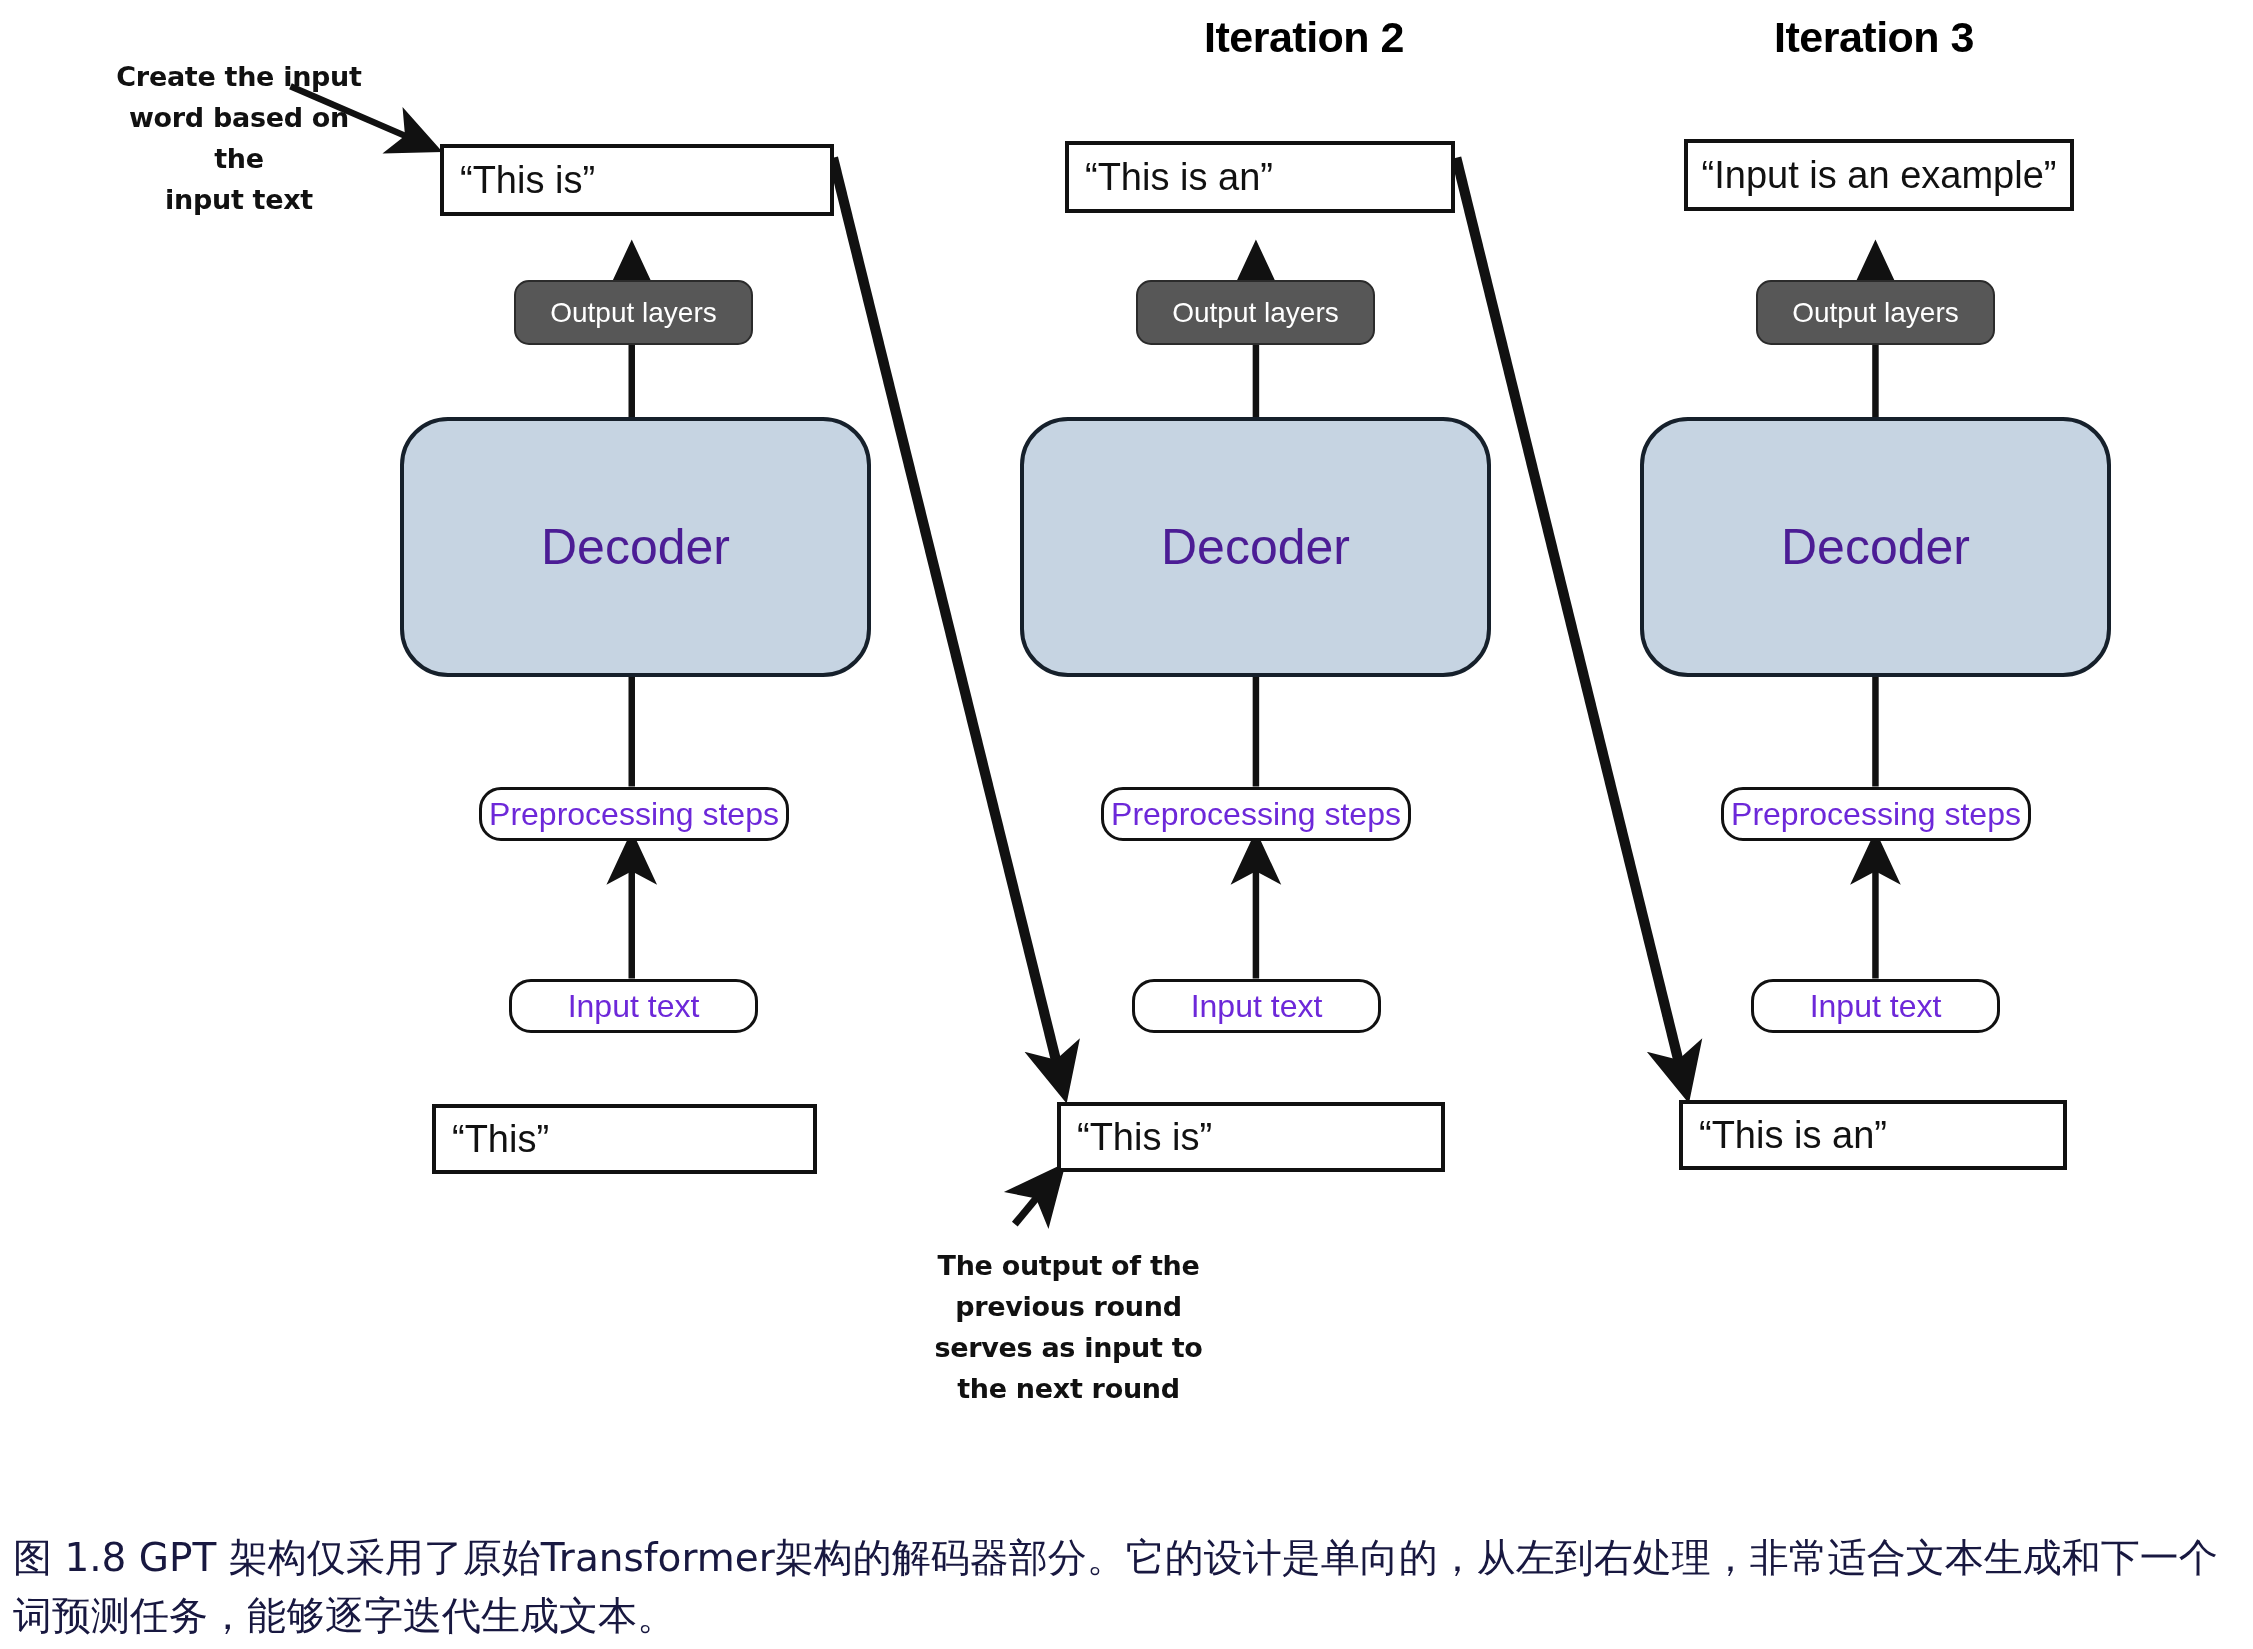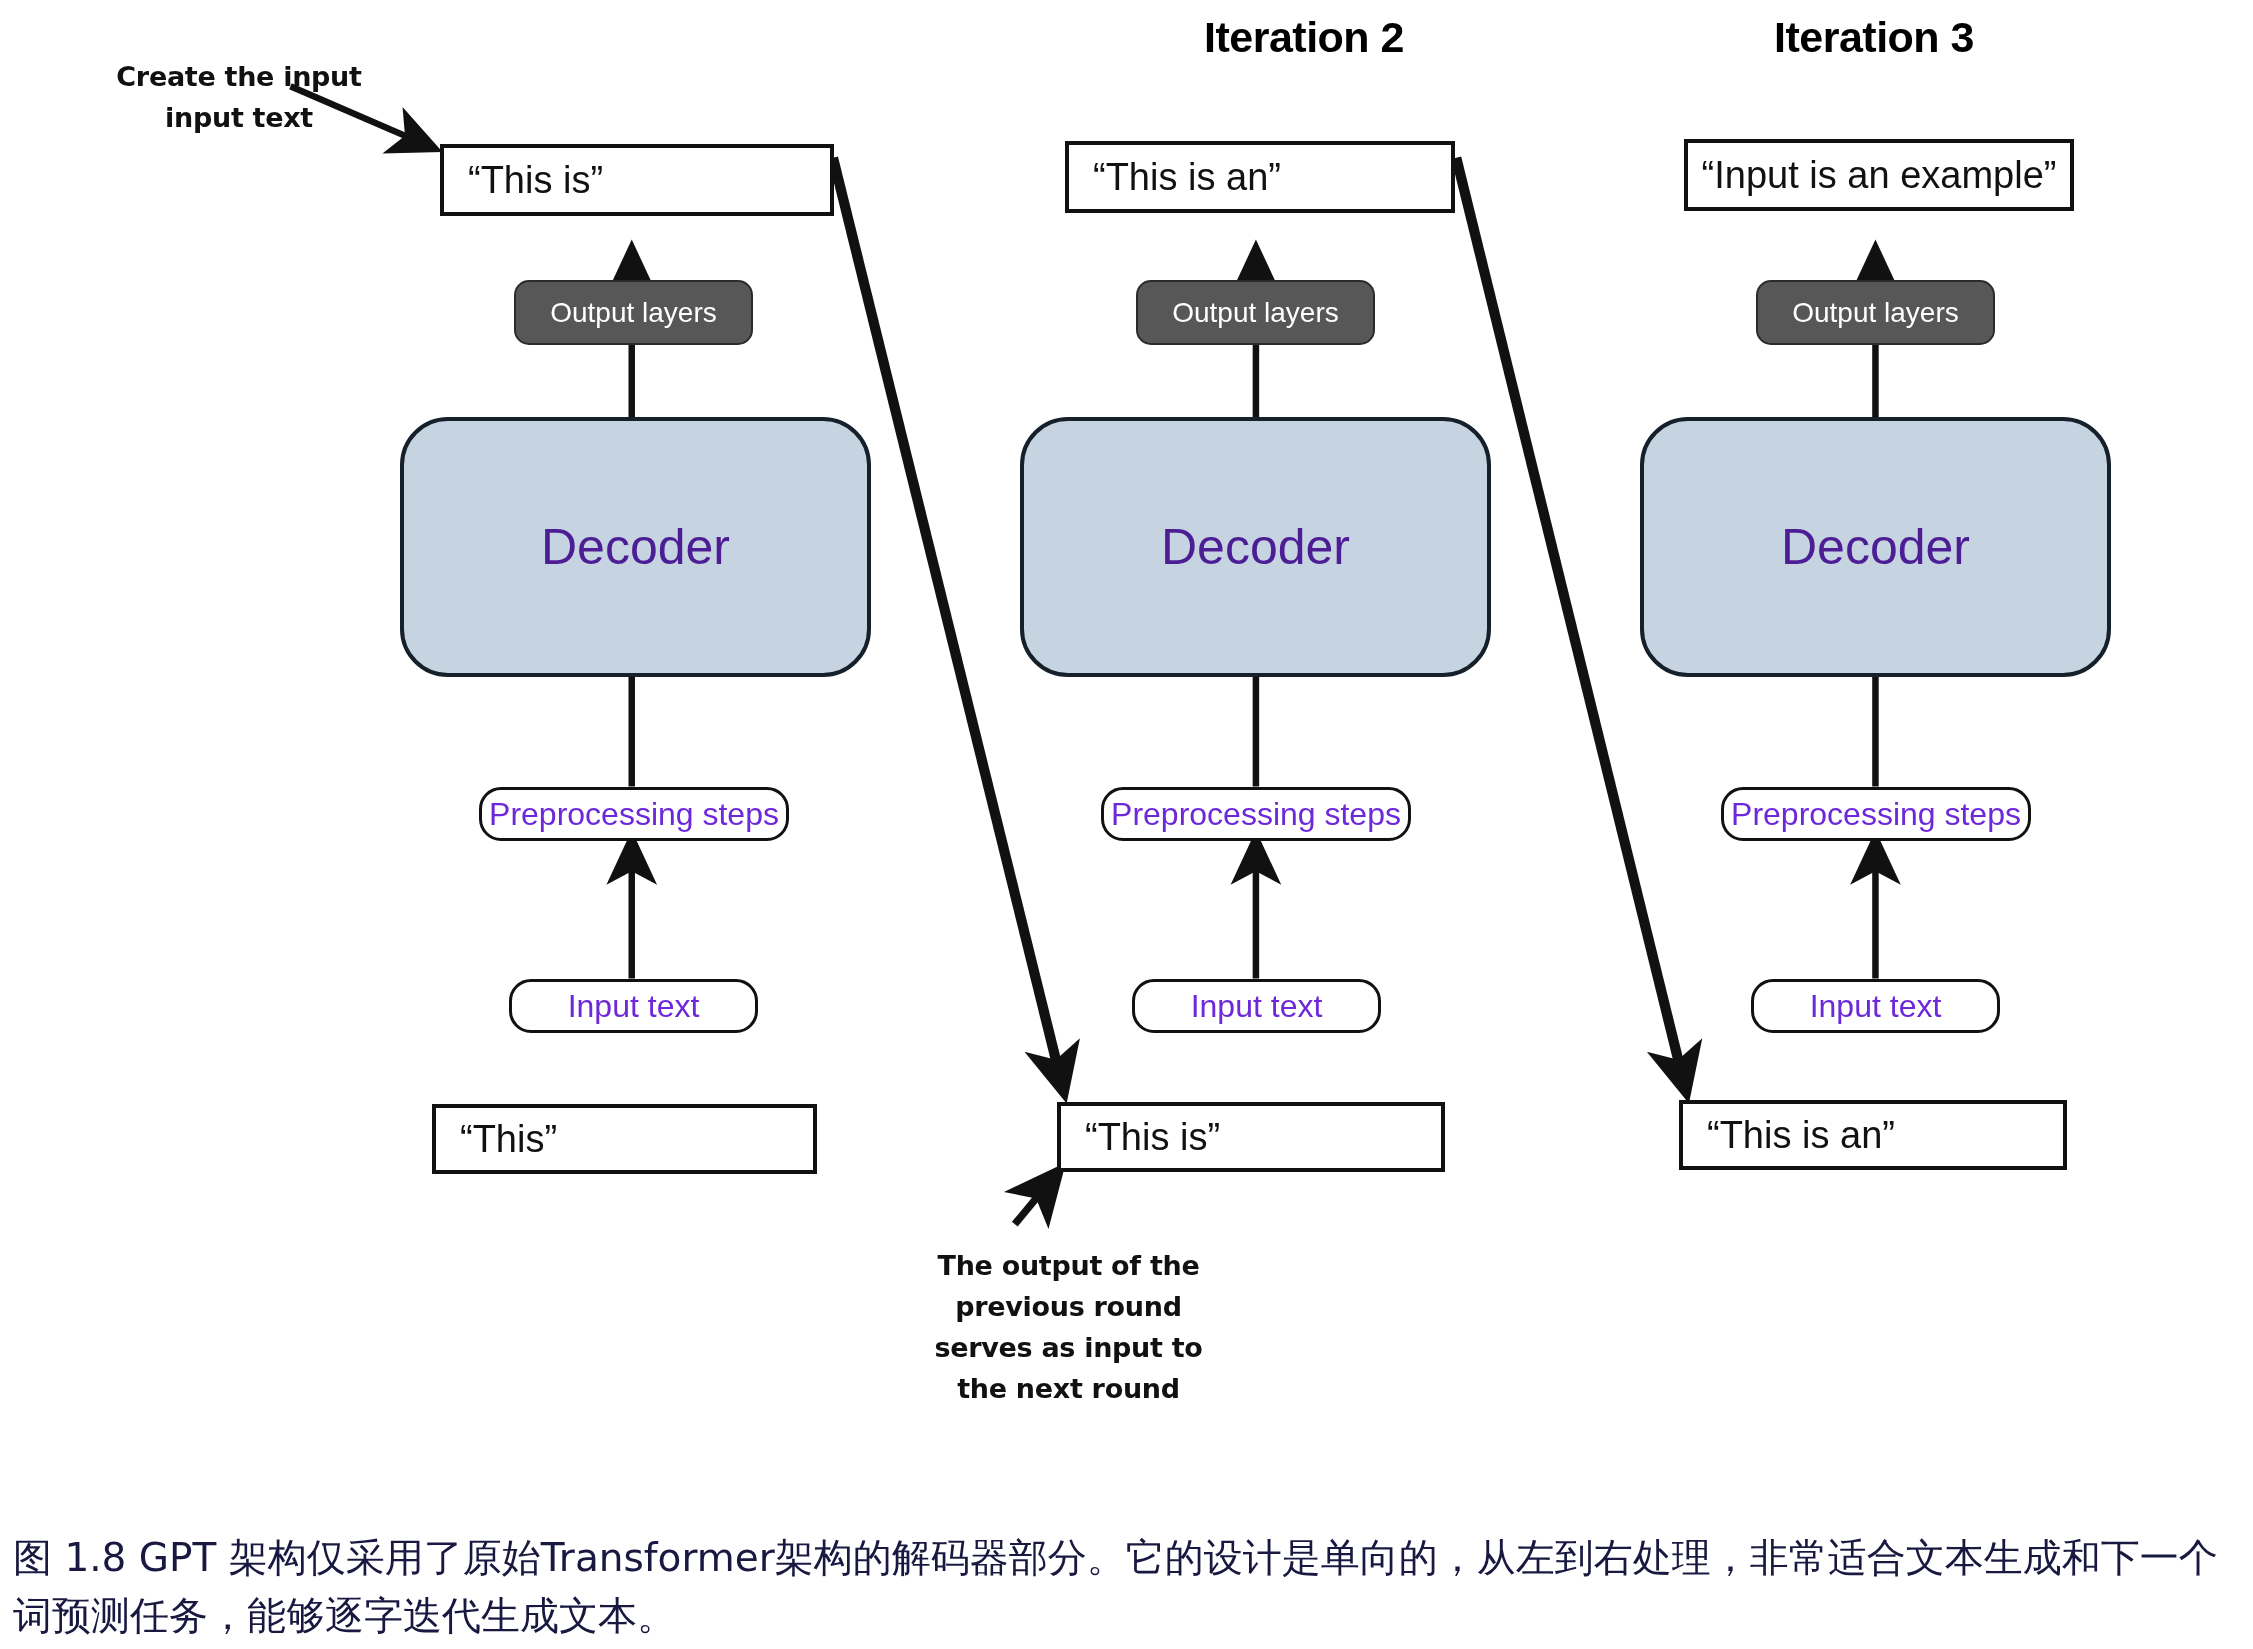--- a/index.html
+++ b/index.html
@@ -51,21 +51,21 @@
   }
 
   
   .strbox {
     position: absolute;
     background: #ffffff;
     border: 4.6px solid #111111;
     box-sizing: border-box;
     display: flex;
     align-items: center;
-    padding-left: 24px;
+    padding-left: 16px;
     font-size: 38px;
     color: #111111;
   }
   .strbox.centered {
     padding-left: 0;
     justify-content: center;
   }
 
   
   .outlayers {
@@ -157,20 +157,21 @@
     <line x1="1570" y1="170" x2="1818" y2="1178" stroke="#111111" stroke-width="11" marker-end="url(#ah-fat)"></line>
 
     <line x1="1094" y1="1320" x2="1142" y2="1262" stroke="#111111" stroke-width="8" marker-end="url(#ah-thin)"></line>
   </svg>
 
   <div class="col-title" style="left:1114px; top:13px; width:380px;">Iteration 2</div>
   <div class="col-title" style="left:1684px; top:13px; width:380px;">Iteration 3</div>
 
   <div class="annot" style="left:100px; top:56px; width:278px;">
     <div>Create the input</div>
+    <div>word based on the</div>
     <div>input text</div>
   </div>
 
   <div class="strbox" style="left:440px; top:144px; width:394px; height:72px;">“This is”</div>
 
   <div class="outlayers" style="left:514px; top:280px; width:239px; height:65px;">Output layers</div>
 
   <div class="decoder" style="left:400px; top:417px; width:471px; height:260px;">Decoder</div>
 
   <div class="pill" style="left:479px; top:787px; width:310px; height:54px;">Preprocessing steps</div>

